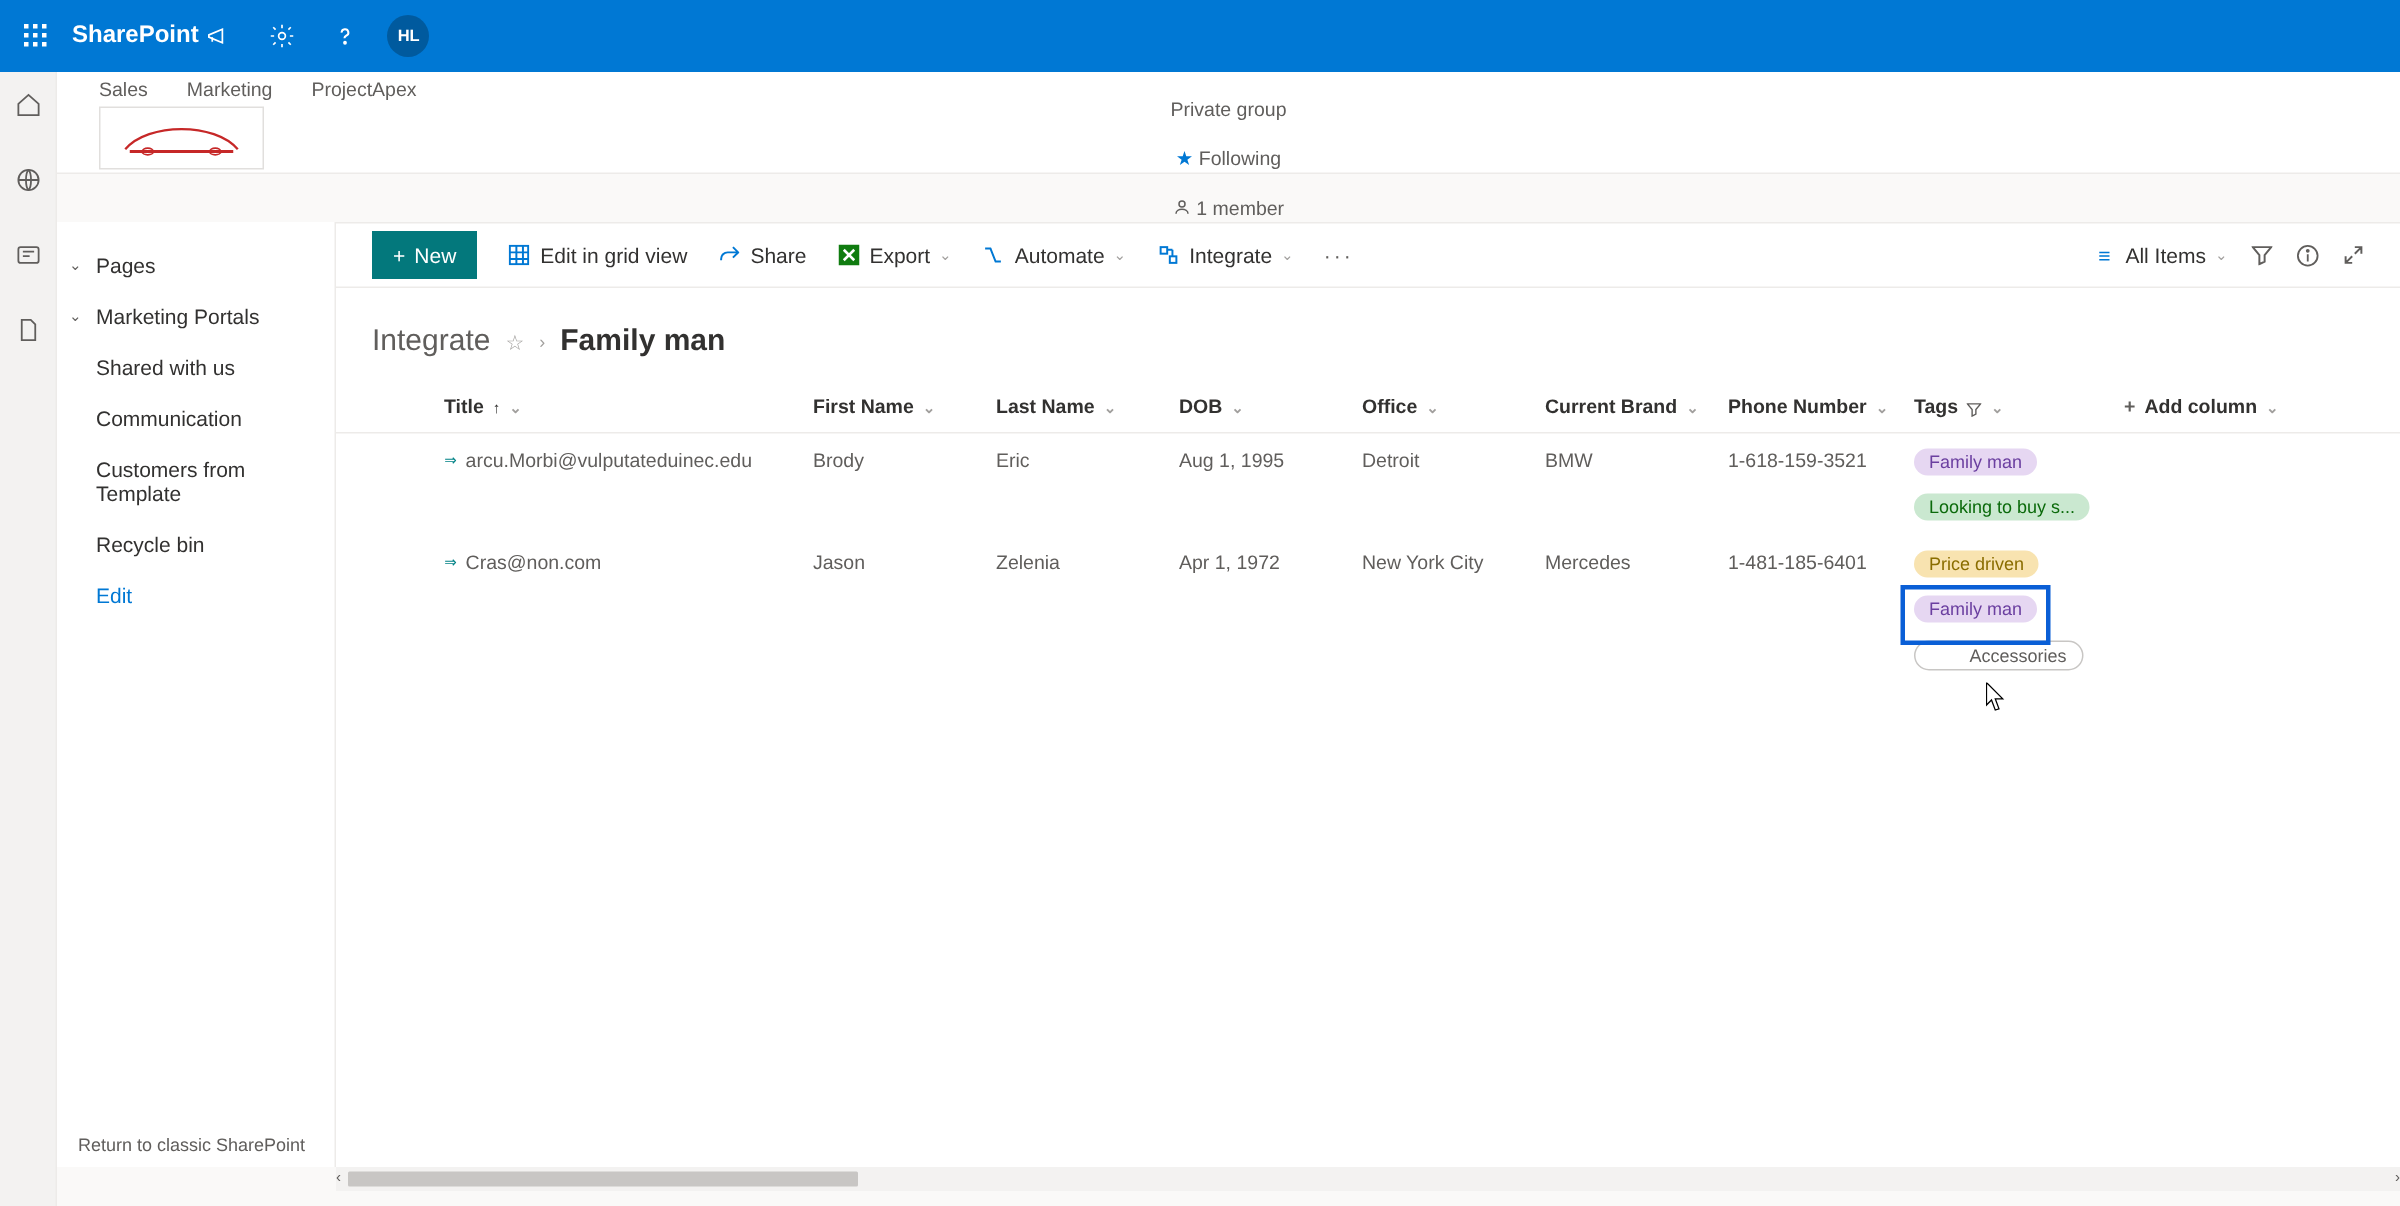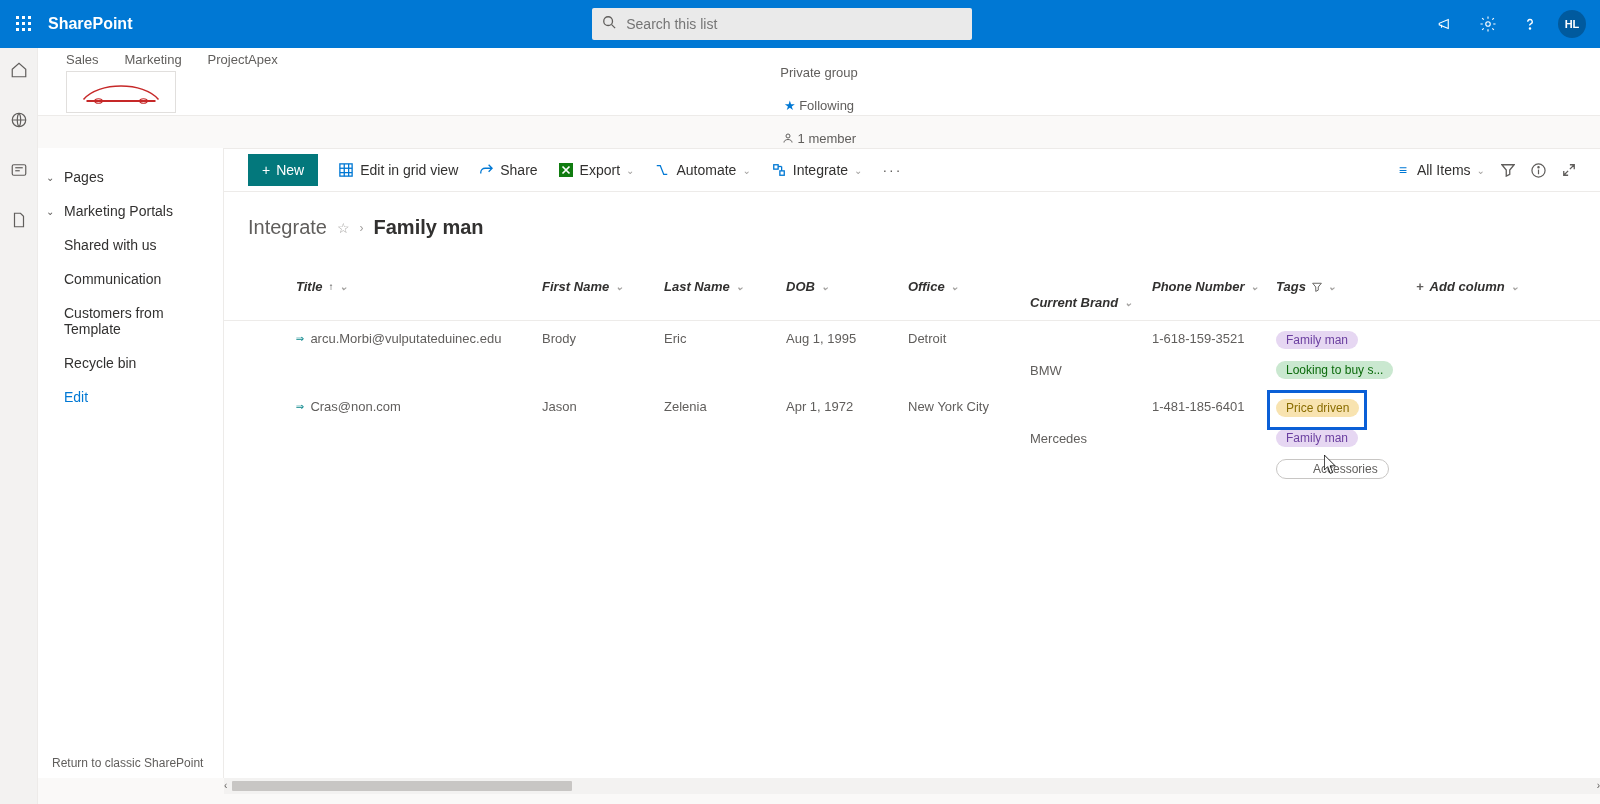--- a/index.html
+++ b/index.html
@@ -52,25 +52,25 @@
 
   .list-table { width: 100%; }
   .thead-row { display:flex; padding: 10px 24px; border-bottom:1px solid #edebe9; font-size:13px; color:#323130; font-weight:600; }
   .tbody-row { display:flex; padding: 10px 24px; align-items:flex-start; font-size:13px; color:#605e5c; min-height:44px; }
   .col-sel { width:48px; }
   .col-title { width:246px; display:flex; align-items:center; gap:6px; }
   .col-fname { width:122px; }
   .col-lname { width:122px; }
   .col-dob { width:122px; }
   .col-office { width:122px; }
-  .col-brand { width:122px;margin-top:32px; }
+  .col-brand { width:122px; }
   .col-phone { width:124px; }
   .col-tags { width:140px; display:flex; flex-direction:column; gap:4px; align-items:flex-start; }
   .col-add { width: 120px; display:flex; align-items:center; gap:4px; }
-  .header-cell { display:flex; align-items:center; gap:6px; cursor:pointer;font-style:italic; }
+  .header-cell { display:flex; align-items:flex-end; gap:6px; cursor:pointer; }
   .sort-arrow { font-size:10px; }
   .chev-down { font-size:10px; color:#a19f9d; }
 
   .tag { display:inline-block; border-radius:12px; padding:2px 10px; font-size:12px; }
   .tag-purple { background:#e6d7f2; color:#6b3fa0; }
   .tag-green { background:#cae8d0; color:#0b6a0b; }
   .tag-yellow { background:#f8e3b0; color:#8a6d00; }
   .tag-grey { background:#fff; border:1px solid #c8c6c4; color:#605e5c;padding-left:36px; }
 
   .highlight-box { border:3px solid #0a5fd6; position:absolute; left:1267px; top:390px; width:100px; height:40px; pointer-events:none; }
@@ -96,31 +96,20 @@
           <rect x="0" y="6" width="3" height="3"></rect>
           <rect x="6" y="6" width="3" height="3"></rect>
           <rect x="12" y="6" width="3" height="3"></rect>
           <rect x="0" y="12" width="3" height="3"></rect>
           <rect x="6" y="12" width="3" height="3"></rect>
           <rect x="12" y="12" width="3" height="3"></rect>
         </g>
       </svg>
   </div>
   <div class="app-name">SharePoint</div>
-  <div class="search-wrap">
-    <div class="search-wrap-inner">
-      <span class="search-icon-in">
-        <svg width="14" height="14" viewBox="0 0 16 16" fill="none" stroke="#605e5c" stroke-width="1.5">
-            <circle cx="7" cy="7" r="5"></circle>
-            <line x1="11" y1="11" x2="15" y2="15"></line>
-          </svg>
-      </span>
-      <input class="search-box" placeholder="Search this list" style="">
-    </div>
-  </div>
   <div class="suite-right">
     <div class="suite-icon">
       <svg width="18" height="18" viewBox="0 0 24 24" fill="none" stroke="#fff" stroke-width="1.5">
           <path d="M3 11v2l12 5V6L3 11z"></path>
           <path d="M6 13v4"></path>
         </svg>
     </div>
     <div class="suite-icon">
       <svg width="18" height="18" viewBox="0 0 24 24" fill="none" stroke="#fff" stroke-width="1.5">
           <circle cx="12" cy="12" r="3"></circle>

